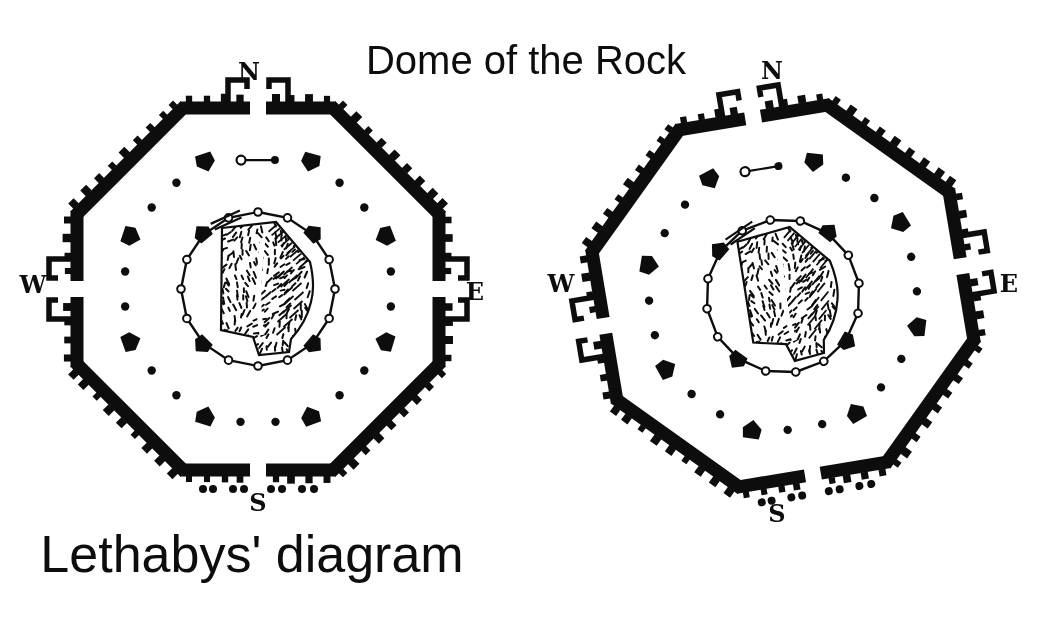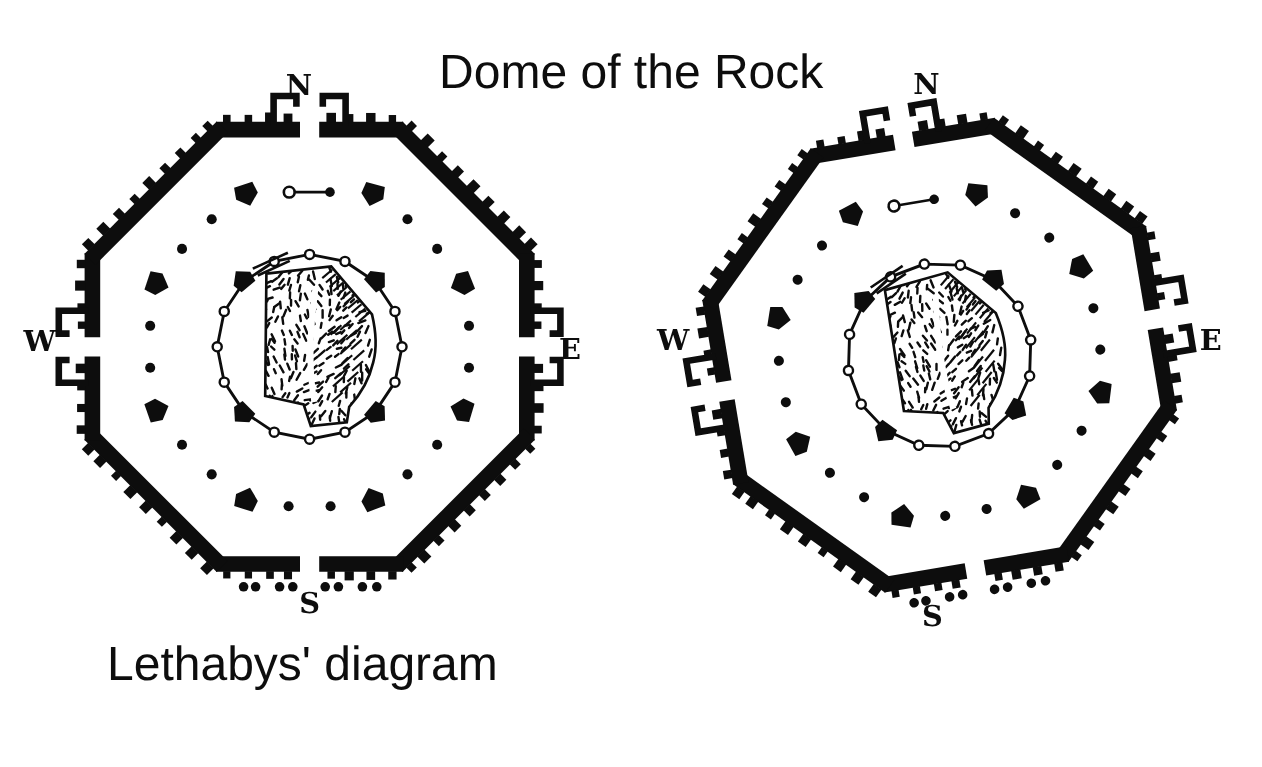--- a/index.html
+++ b/index.html
@@ -6,21 +6,21 @@
   .stage{position:relative;width:1052px;height:639px;background:#ffffff;overflow:hidden;
          font-family:"Liberation Sans", sans-serif;}
   .title{position:absolute;top:38px;left:0;width:100%;text-align:center;
          font-size:40px;color:#0d0d0d;}
   .diagram{position:absolute;left:0;top:0;width:100%;height:100%;pointer-events:none;}
   .plan-svg{position:absolute;width:430px;height:430px;}
   #plan-left{left:43px;top:74px;}
   #plan-right{left:568px;top:81px;}
   .compass{position:absolute;transform:translate(-50%,-50%);
            font-family:"DejaVu Serif", serif;font-weight:700;font-size:24px;color:#0d0d0d;}
-  .caption{position:absolute;transform:translate(-50%,-50%);font-size:40px;color:#0d0d0d;
+  .caption{position:absolute;transform:translate(-50%,-50%);font-size:52px;color:#0d0d0d;
            white-space:nowrap;}
   .d0 .c-n{left:249px;top:71px}   .d0 .c-e{left:475px;top:291px}
   .d0 .c-s{left:258px;top:502px}  .d0 .c-w{left:33px;top:284px}
   .d0 .caption{left:252px;top:554px}
   .d1 .c-n{left:772px;top:70px}   .d1 .c-e{left:1009px;top:283px}
   .d1 .c-s{left:777px;top:513px}  .d1 .c-w{left:561px;top:283px}
   .d1 .caption{left:810px;top:552px}
 </style>
 </head>
 <body>

